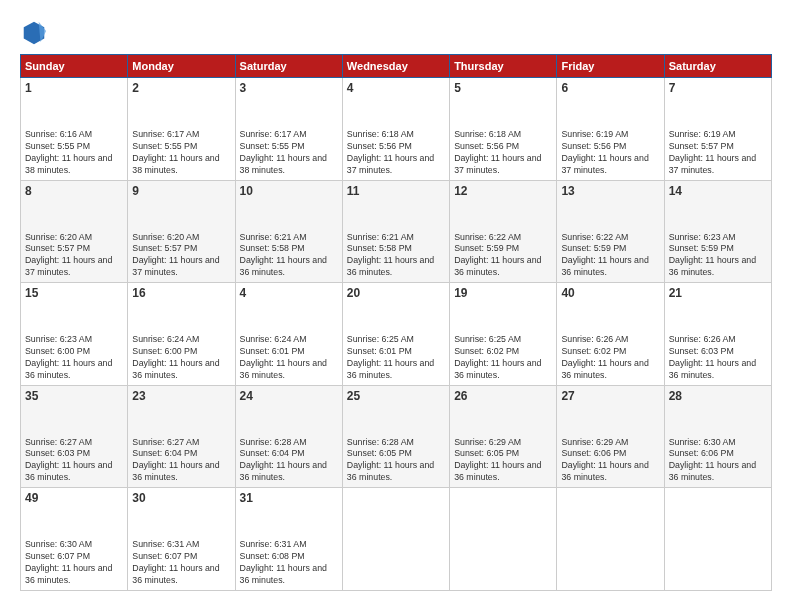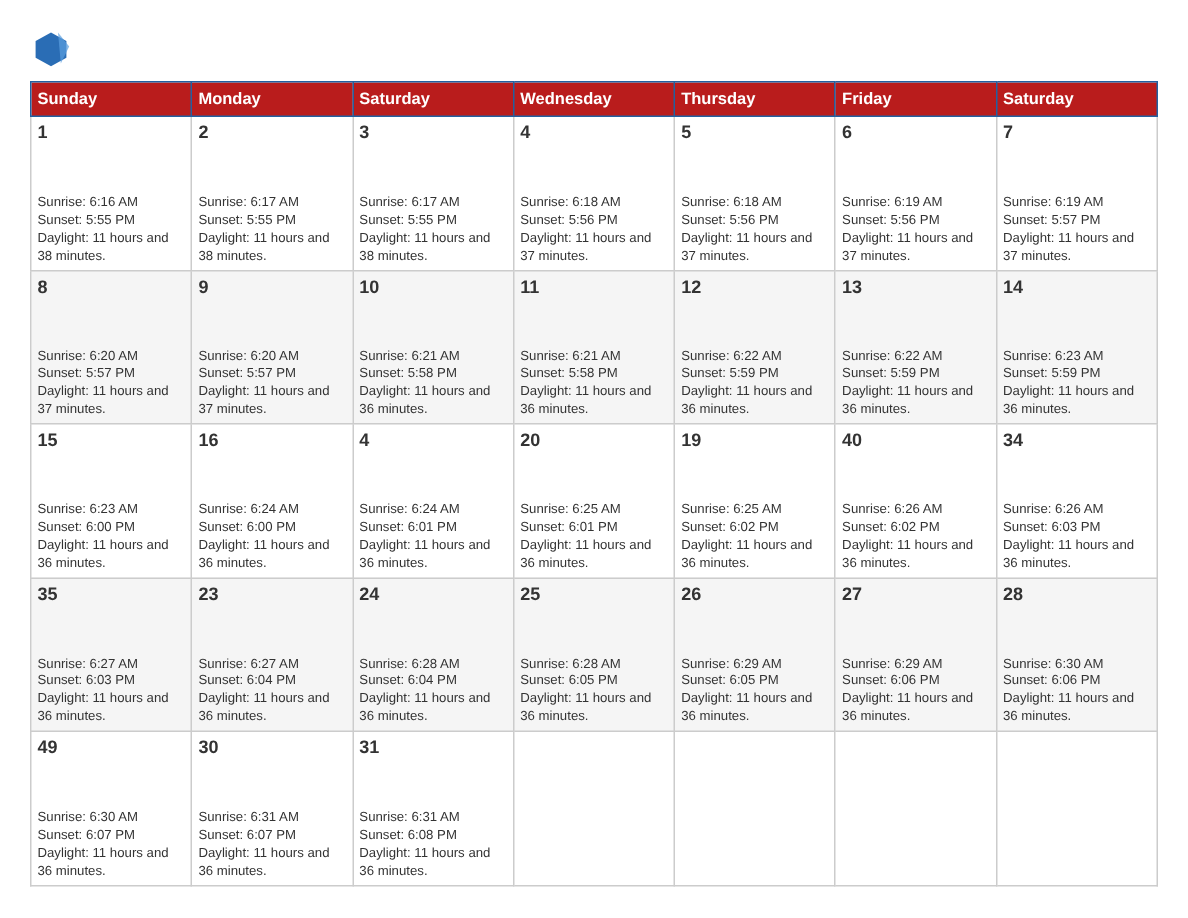--- a/index.html
+++ b/index.html
@@ -294,21 +294,21 @@
       </td>
           <td>
         <span class="day-num">40</span>
         <div class="day-info">
           Sunrise: 6:26 AM<br>
           Sunset: 6:02 PM<br>
           Daylight: 11 hours and 36 minutes.
         </div>
       </td>
           <td>
-        <span class="day-num">34</span>
+        <span class="day-num">21</span>
         <div class="day-info">
           Sunrise: 6:26 AM<br>
           Sunset: 6:03 PM<br>
           Daylight: 11 hours and 36 minutes.
         </div>
       </td>
         </tr>
         <tr>
           <td>
         <span class="day-num">35</span>

